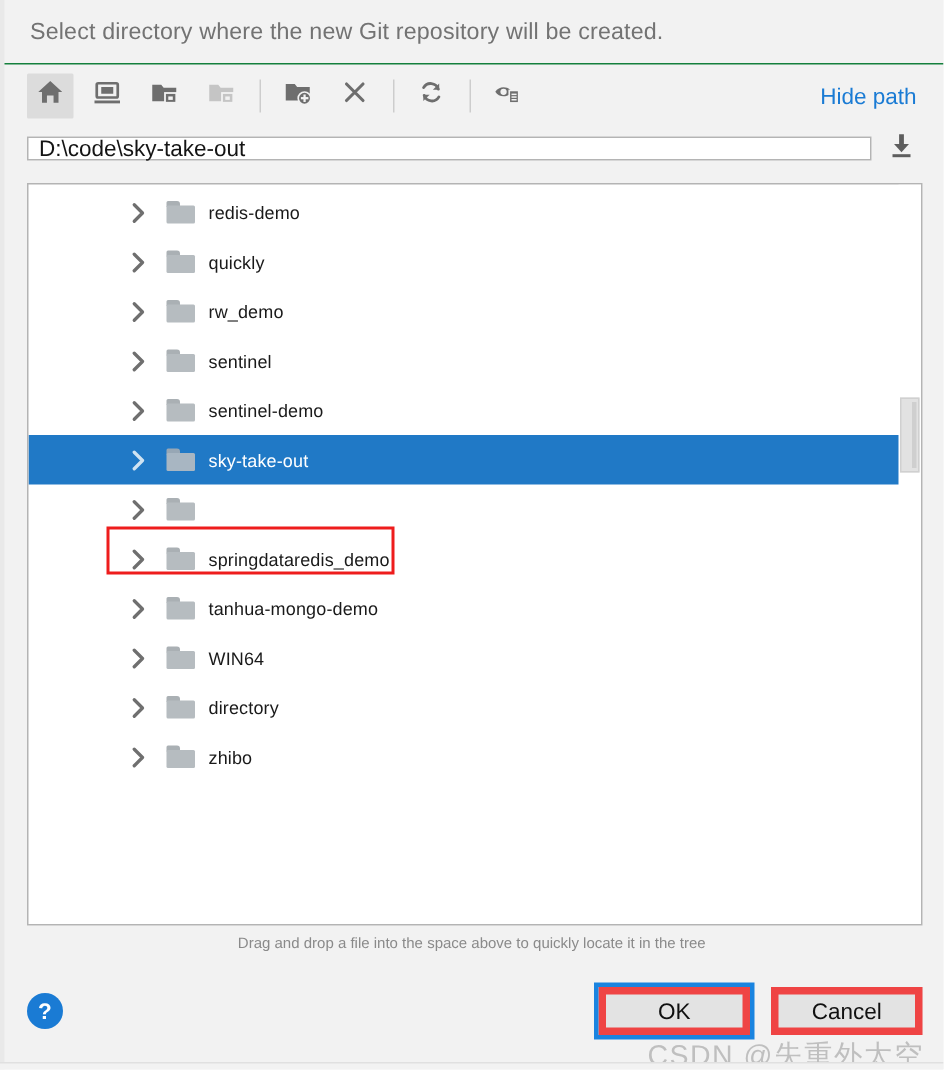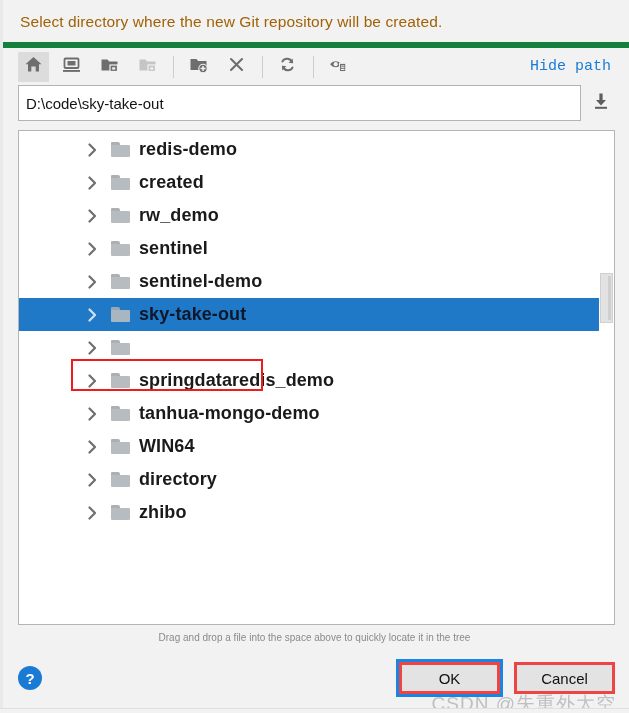--- a/index.html
+++ b/index.html
@@ -24,33 +24,32 @@
     background: #f2f2f2;
     box-sizing: border-box;
     display: flex;
     flex-direction: column;
   }
 
   
   .title-bar {
     padding: 13px 11px 11px 20px;
     font-size: 15.5px;
-    color: #a16207;
+    color: #737373;
     letter-spacing: 0.1px;
   }
 
   
   .toolbar {
     height: 43px;
-    border-top: 6px solid #15803d;
+    border-top: 1px solid #15803d;
     display: flex;
     align-items: center;
     padding: 0 14px 0 18px;
     box-sizing: border-box;
-    font-family: Liberation Mono, monospace;
   }
   .tb-btn {
     width: 31px;
     height: 30px;
     display: flex;
     align-items: center;
     justify-content: center;
     margin-right: 7px;
     border-radius: 1px;
   }
@@ -70,21 +69,21 @@
 
   
   .path-row {
     display: flex;
     align-items: center;
     padding: 0 14px 0 18px;
     margin-bottom: 9px;
   }
   .path-input {
     flex: 1;
-    height: 36px;
+    height: 16px;
     background: #ffffff;
     border: 1px solid #b4b4b4;
     display: flex;
     align-items: center;
     padding: 0 7px;
     font-size: 15px;
     color: #141414;
     box-sizing: border-box;
   }
   .dl-icon {
@@ -115,21 +114,21 @@
   .tree-row {
     height: 33px;
     display: flex;
     align-items: center;
     padding-left: 66px;
     box-sizing: border-box;
     position: relative;
   }
   .tree-row.selected {
     background: #2079c6;
-    color: #0f172a;
+    color: #ffffff;
   }
   .chev {
     width: 14px;
     height: 14px;
     margin-right: 12px;
     flex: 0 0 auto;
     display: flex;
     align-items: center;
     justify-content: center;
   }
@@ -150,24 +149,23 @@
   .folder-ico .body {
     position: absolute;
     left: 0; top: 3px;
     width: 19px; height: 12px;
     background: #b6bcc0;
     border-radius: 1px;
   }
   .tree-row.selected .folder-ico .tab { background: #97a7b5; }
   .tree-row.selected .folder-ico .body { background: #a8b6c2; }
   .row-label {
-    font-size: 18px;
+    font-size: 12px;
     white-space: nowrap;
     letter-spacing: 0.1px;
-    font-weight: bold;
   }
 
   
   .annot-box {
     position: absolute;
     left: 52px;
     top: 228px;
     width: 192px;
     height: 32px;
     border: 2px solid #ee1c1c;
@@ -230,21 +228,21 @@
     display: flex;
     align-items: center;
     justify-content: center;
     margin-left: 4px;
   }
   .btn-spacer { flex: 1; }
   .dlg-btn {
     min-width: 101px;
     height: 32px;
     background: #e3e3e3;
-    border: 3px solid #ef4444;
+    border: 5px solid #ef4444;
     font-size: 15px;
     color: #111;
     display: flex;
     align-items: center;
     justify-content: center;
     box-sizing: border-box;
   }
   .dlg-btn.primary {
     outline: 3px solid #1a84e0;
     outline-offset: 0px;
@@ -410,21 +408,21 @@
         <div class="tree-row">
           <span class="chev">
             <svg width="11" height="14" viewBox="0 0 11 14">
               <path d="M2.5 1.5 L8 7 L2.5 12.5" fill="none" stroke="#6f6f6f" stroke-width="2.2" stroke-linecap="round" stroke-linejoin="round"></path>
             </svg>
           </span>
           <span class="folder-ico">
             <span class="tab"></span>
             <span class="body"></span>
           </span>
-          <span class="row-label">created</span>
+          <span class="row-label">quickly</span>
         </div>
         <div class="tree-row">
           <span class="chev">
             <svg width="11" height="14" viewBox="0 0 11 14">
               <path d="M2.5 1.5 L8 7 L2.5 12.5" fill="none" stroke="#6f6f6f" stroke-width="2.2" stroke-linecap="round" stroke-linejoin="round"></path>
             </svg>
           </span>
           <span class="folder-ico">
             <span class="tab"></span>
             <span class="body"></span>

